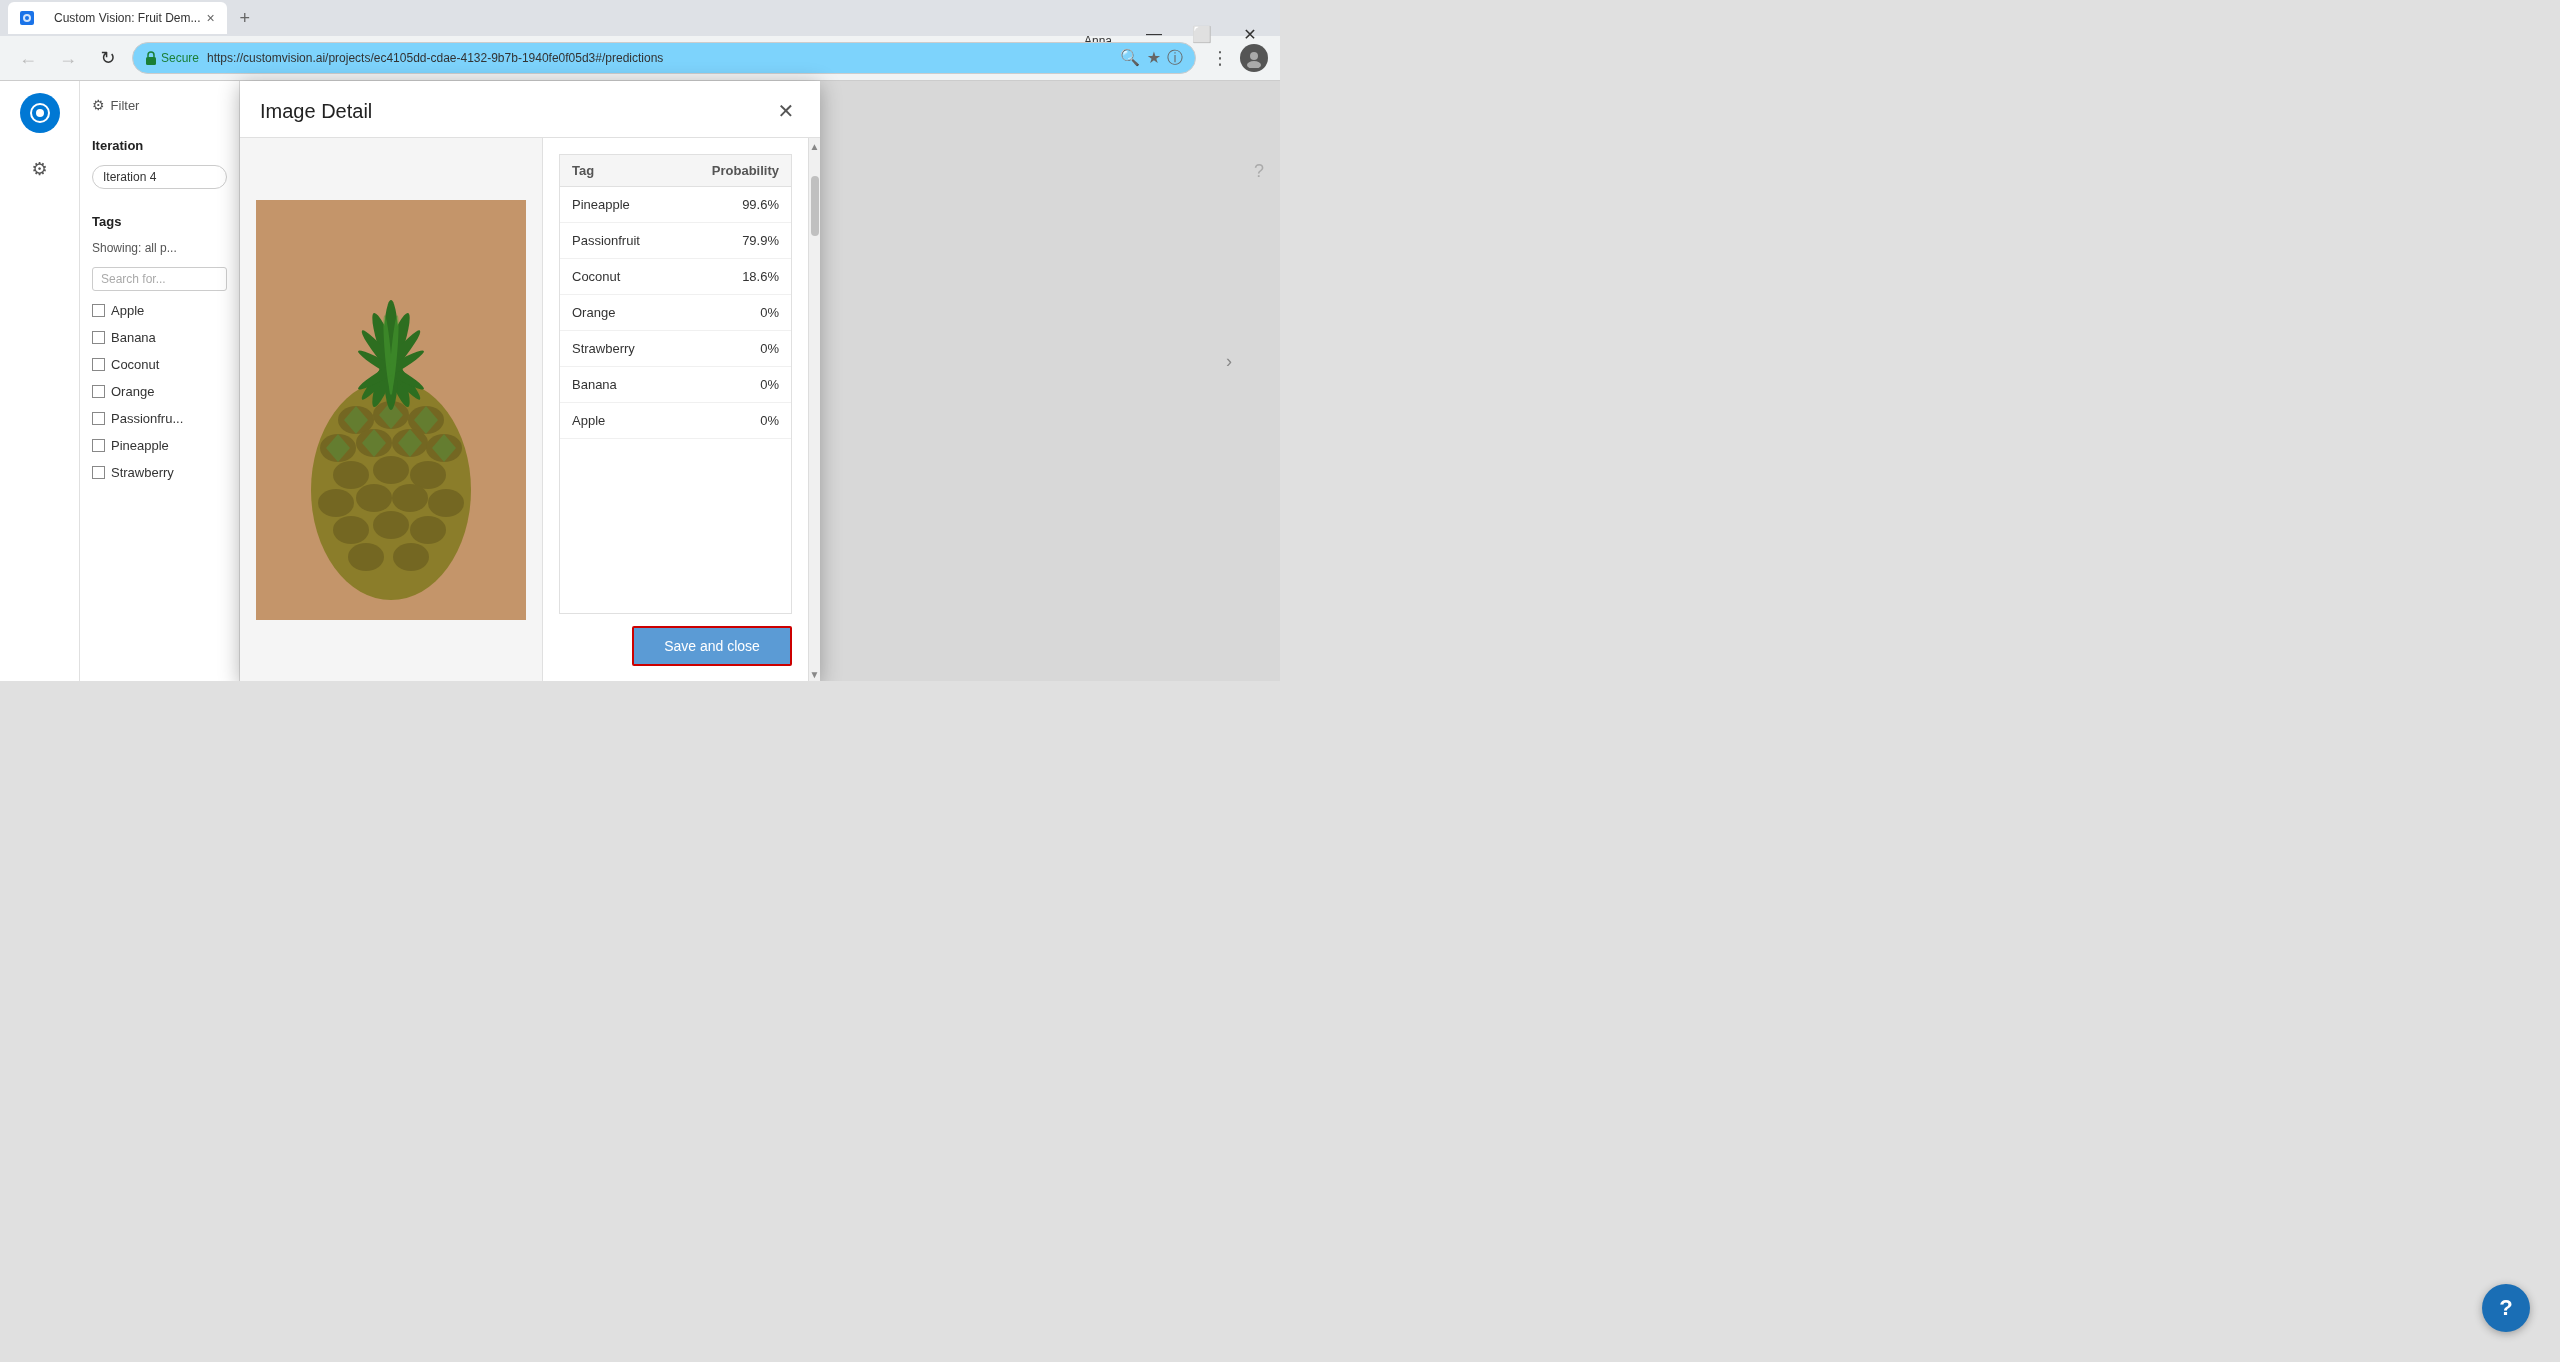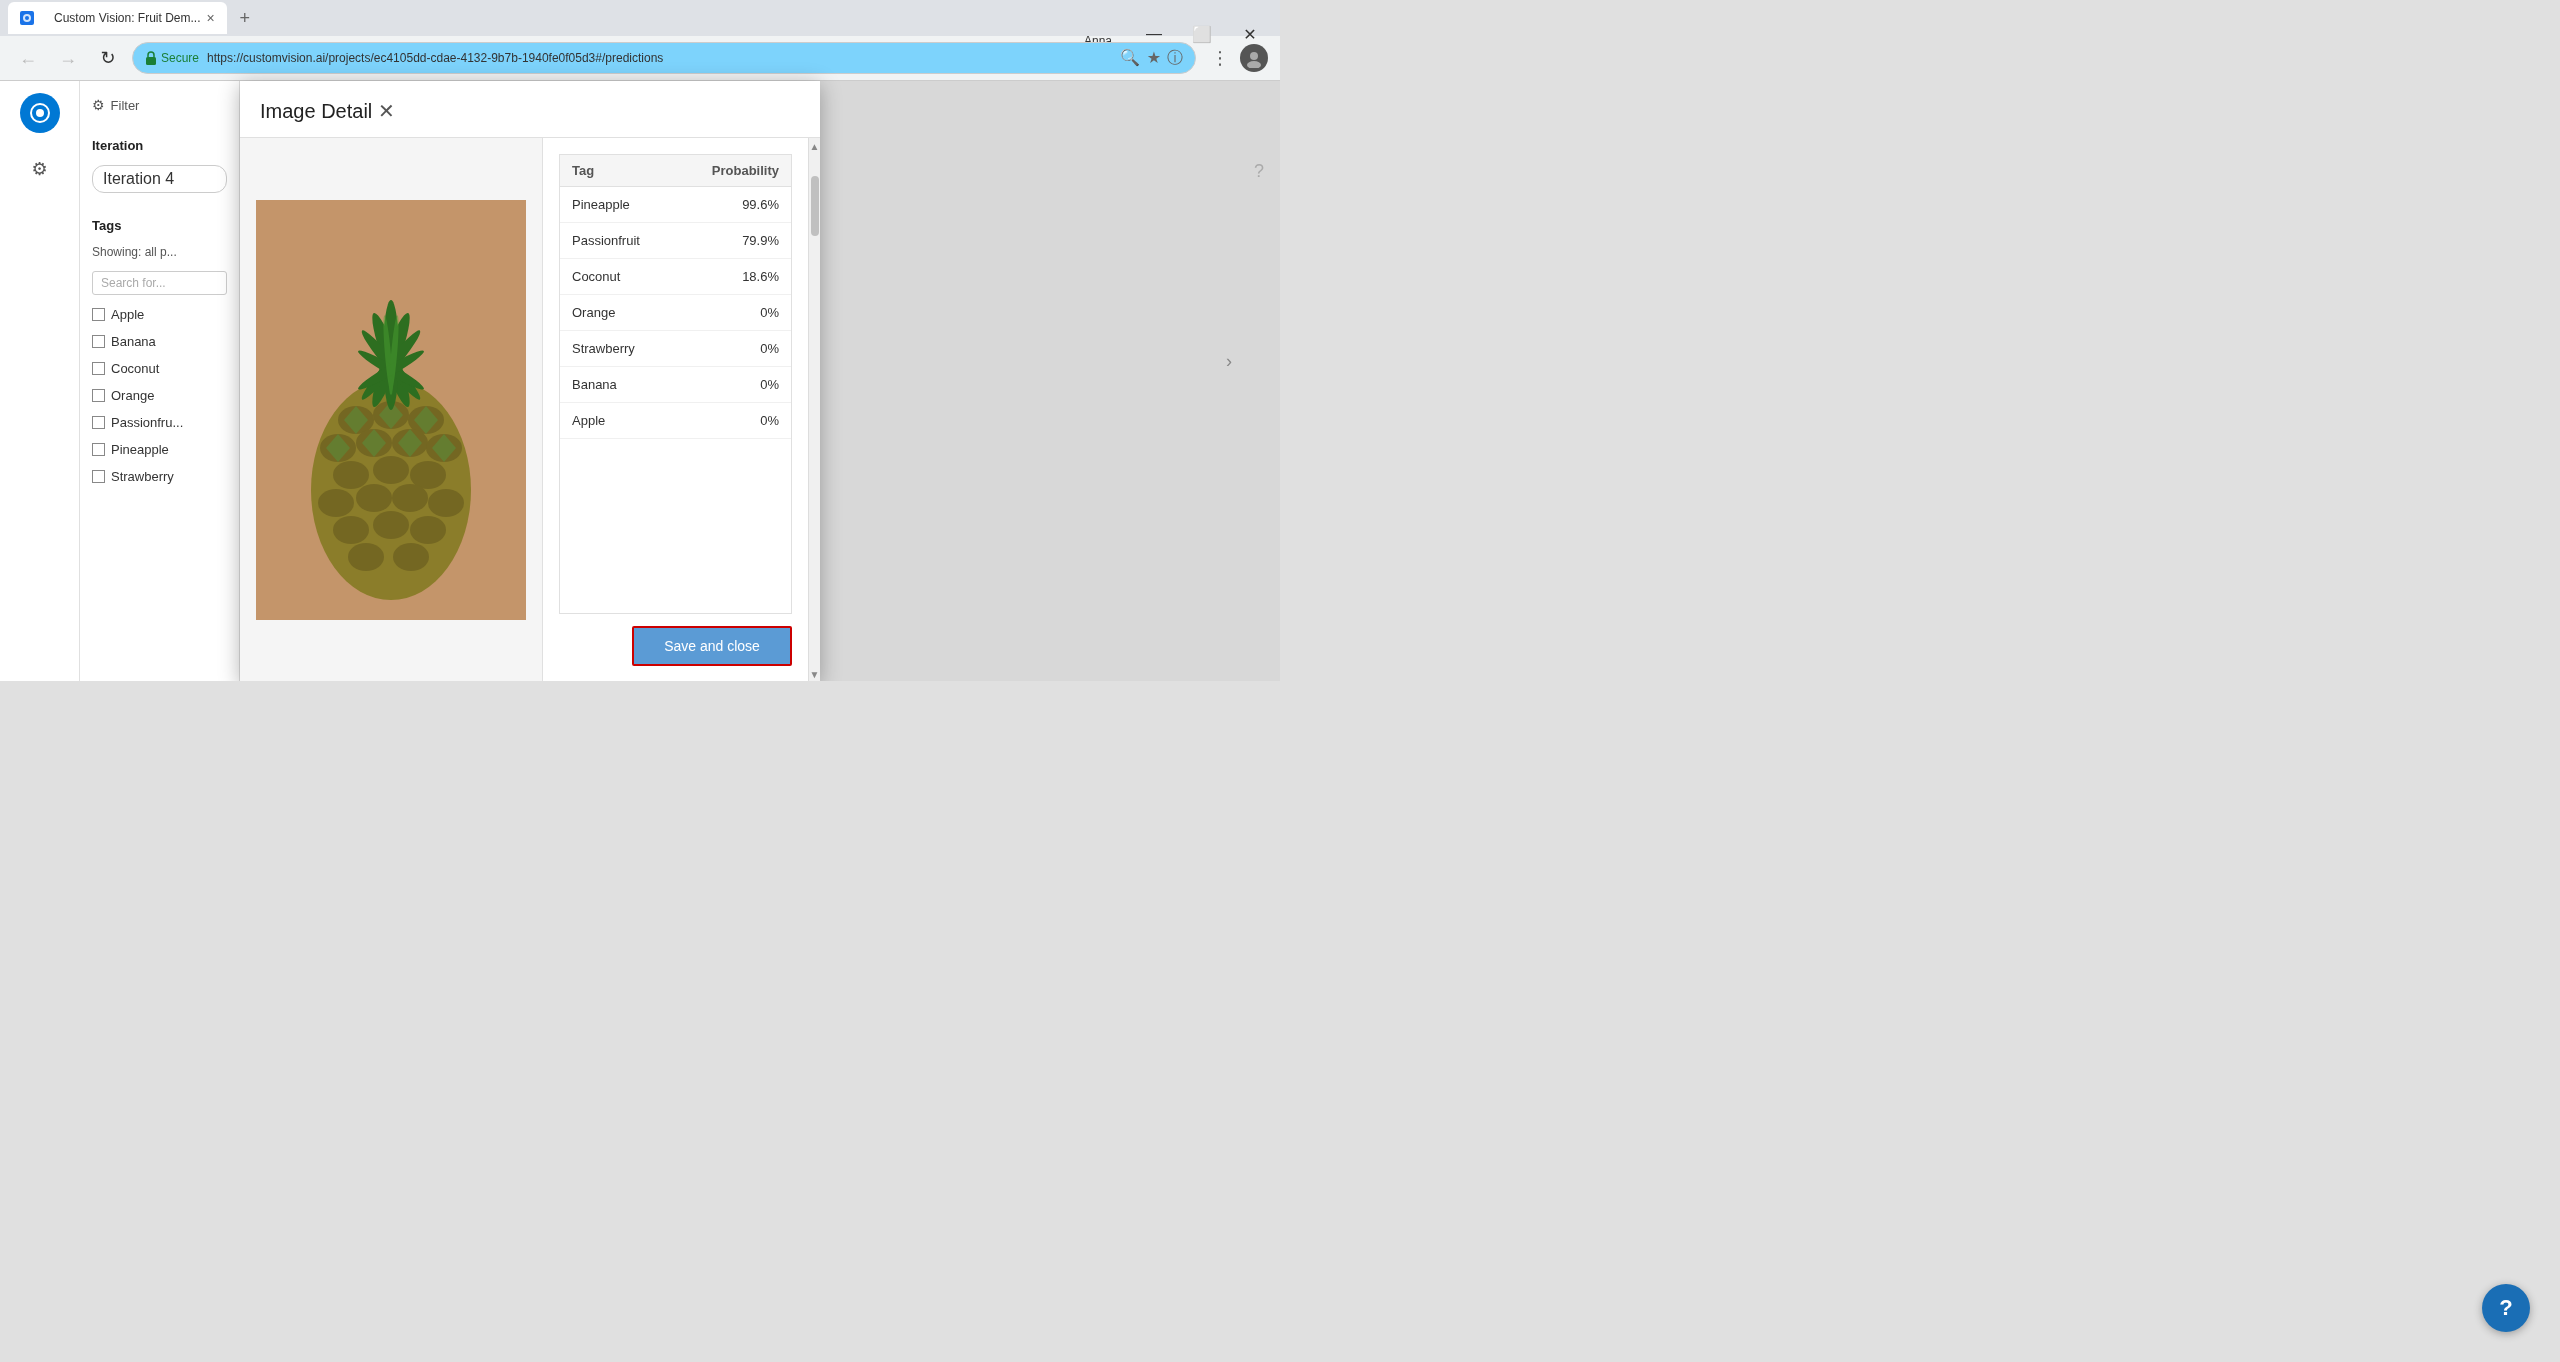--- a/index.html
+++ b/index.html
@@ -244,21 +244,21 @@
       margin-top: 13px;
     }
     .section-sub {
       font-size: 12px;
       color: #555;
     }
     .iteration-btn {
       border: 1px solid #ccc;
       border-radius: 12px;
       padding: 4px 10px;
-      font-size: 16px;
+      font-size: 12px;
       color: #333;
       cursor: pointer;
       background: #fff;
     }
     .search-box {
       border: 1px solid #ccc;
       border-radius: 3px;
       padding: 4px 8px;
       font-size: 12px;
       color: #aaa;
@@ -295,21 +295,21 @@
       box-shadow: 0 4px 20px rgba(0,0,0,0.3);
       position: absolute;
       top: 0;
       left: 0;
       bottom: 0;
       right: 0;
     }
     .modal-header {
       display: flex;
       align-items: center;
-      justify-content: flex-start;
+      justify-content: space-between;
       padding: 16px 20px 12px;
       border-bottom: 1px solid #e0e0e0;
     }
     .modal-title {
       font-size: 20px;
       font-weight: 400;
       color: #222;
     }
     .modal-close {
       font-size: 20px;

